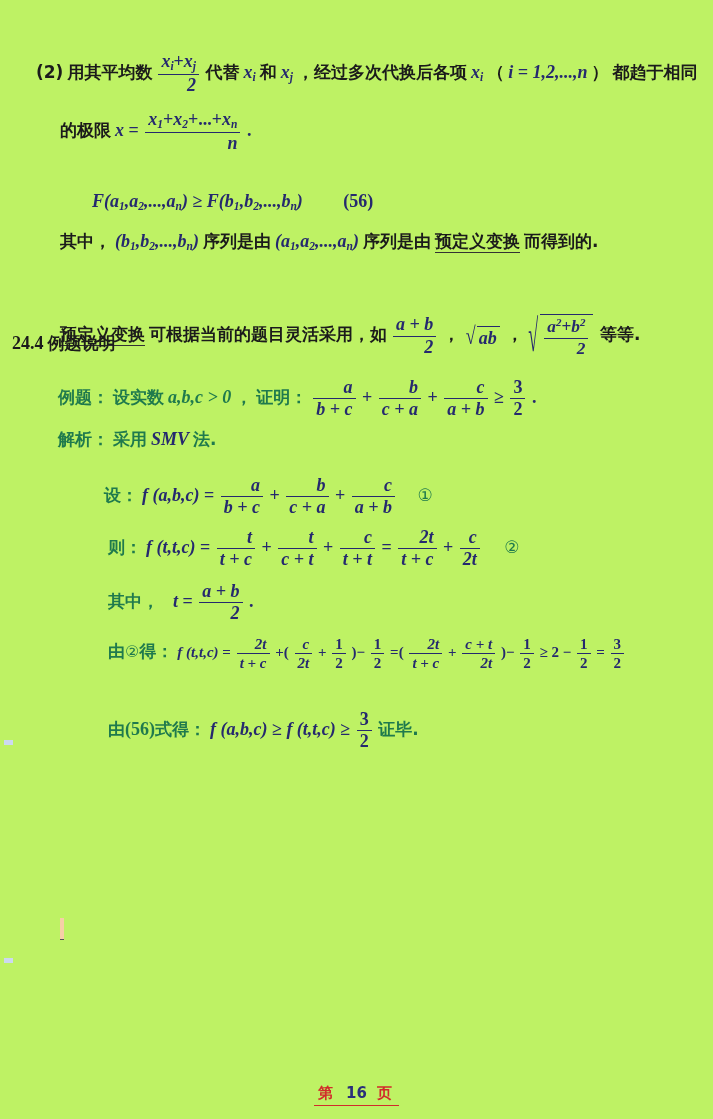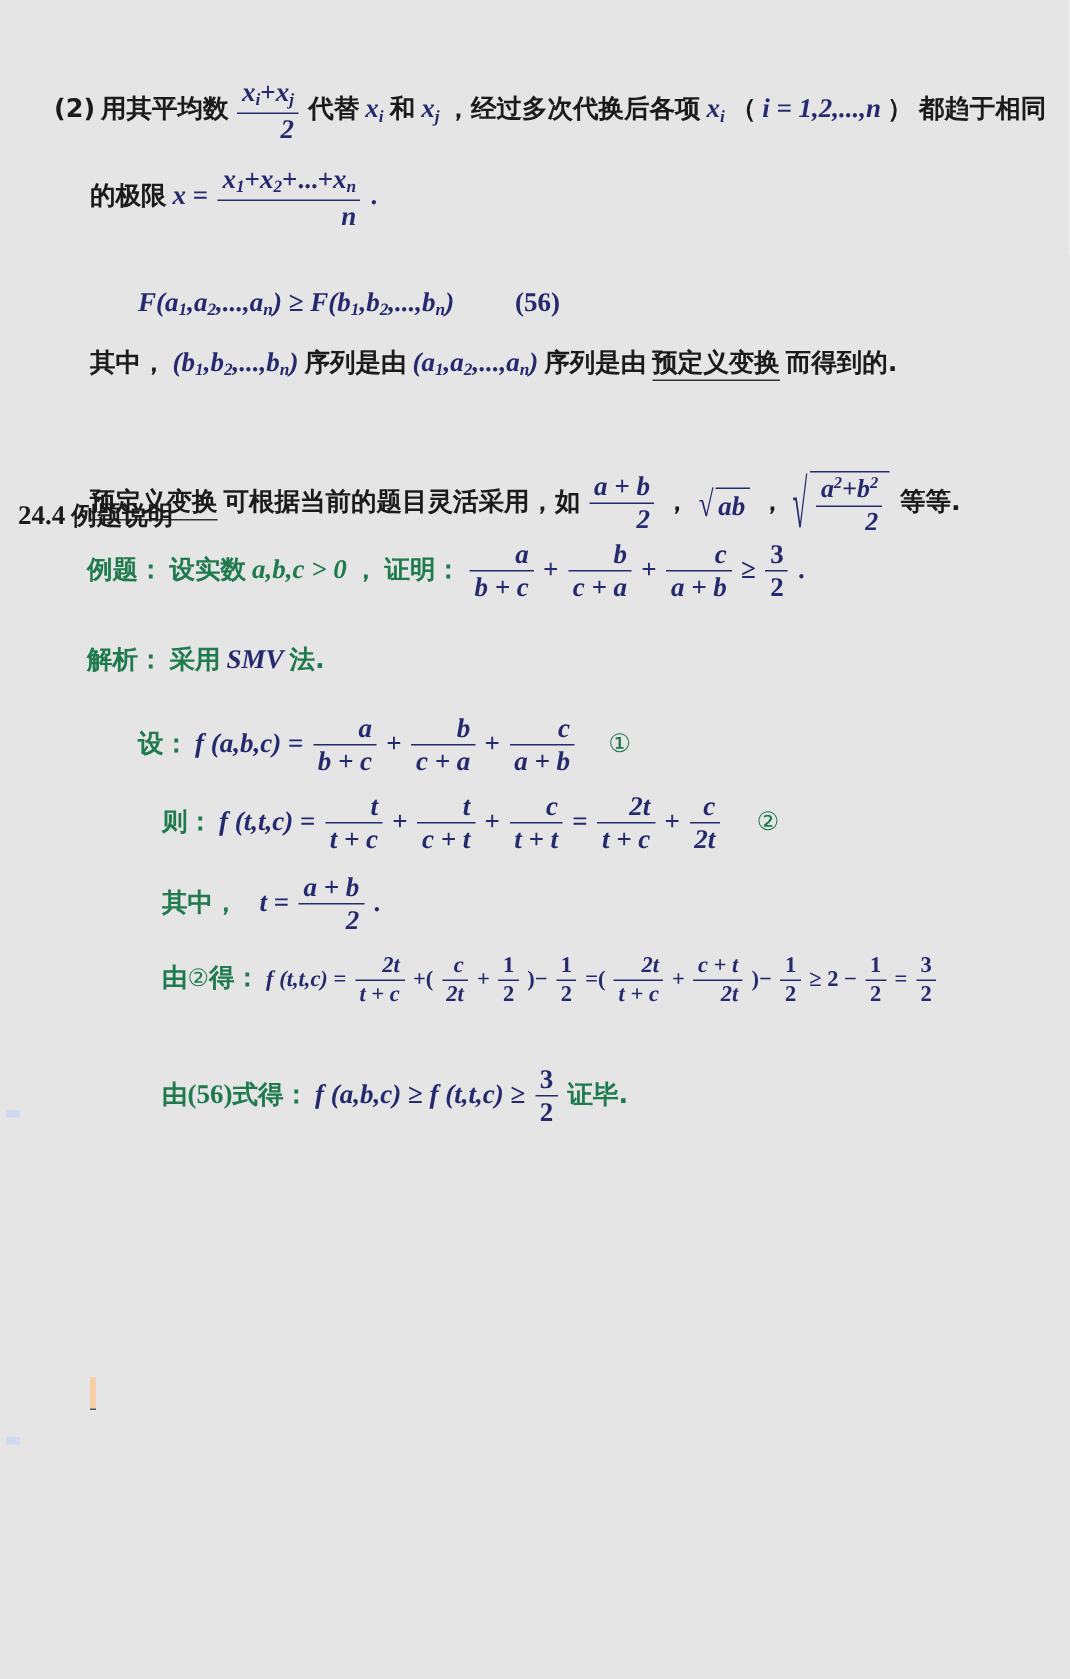--- a/index.html
+++ b/index.html
@@ -12,21 +12,21 @@
     height: 1119px;
     position: relative;
     font-family: "Liberation Serif", "DejaVu Serif", serif;
     color: #20246b;
     overflow: hidden;
   }
   .page {
     position: relative;
     width: 713px;
     height: 1119px;
-    background: #e5e5e5;
+    background: #bef264;
     padding: 0;
   }
 
   
   .row {
     position: absolute;
     white-space: nowrap;
     line-height: 1;
   }
 
@@ -294,21 +294,21 @@
       <span class="rad tall"><span class="bar"><span class="frac sm"><span class="n"><span>a</span><sup>2</sup><span class="up">+</span><span>b</span><sup>2</sup></span><span class="d">2</span></span></span></span>
     </span>
     <span class="cn">等等.</span>
   </div>
 
   <div class="row" style="left:12px; top:334px;">
     <span class="num">24.4</span>
     <span class="cn">例题说明</span>
   </div>
 
-  <div class="row" style="left:58px; top:360px;">
+  <div class="row" style="left:58px; top:378px;">
     <span class="cn-green">例题：</span>
     <span class="cn-green">设实数</span>
     <span class="m-green">a,b,c &gt; 0</span>
     <span class="cn-green">，</span>
     <span class="cn-green">证明：</span>
     <span class="m">
       <span class="frac"><span class="n">a</span><span class="d">b + c</span></span>
       <span class="up">+</span>
       <span class="frac"><span class="n">b</span><span class="d">c + a</span></span>
       <span class="up">+</span>
@@ -319,21 +319,21 @@
     </span>
   </div>
 
   <div class="row" style="left:58px; top:430px;">
     <span class="cn-green">解析：</span>
     <span class="cn-green">采用</span>
     <span class="m">SMV</span>
     <span class="cn-green">法.</span>
   </div>
 
-  <div class="row" style="left:92px; top:476px;">
+  <div class="row" style="left:104px; top:476px;">
     <span class="cn-green">设：</span>
     <span class="m">
       <span>f (a,b,c)</span>
       <span class="up">=</span>
       <span class="frac"><span class="n">a</span><span class="d">b + c</span></span>
       <span class="up">+</span>
       <span class="frac"><span class="n">b</span><span class="d">c + a</span></span>
       <span class="up">+</span>
       <span class="frac"><span class="n">c</span><span class="d">a + b</span></span>
     </span>
@@ -465,14 +465,19 @@
     <span class="cn"></span>
   </div>
 
   <div class="row" style="left:24px; top:1038px;">
     <span class="num"></span>
     <span class="cn"></span>
     <span class="m"></span>
     <span class="cn"></span>
   </div>
 
+  <div class="footer" style="top:1084px;">
+    <span class="inner">
+      <span>第</span><span class="spacer"></span><span class="pg">16</span><span class="spacer"></span><span>页</span>
+    </span>
+  </div>
 
 </div>
 
 </body></html>

